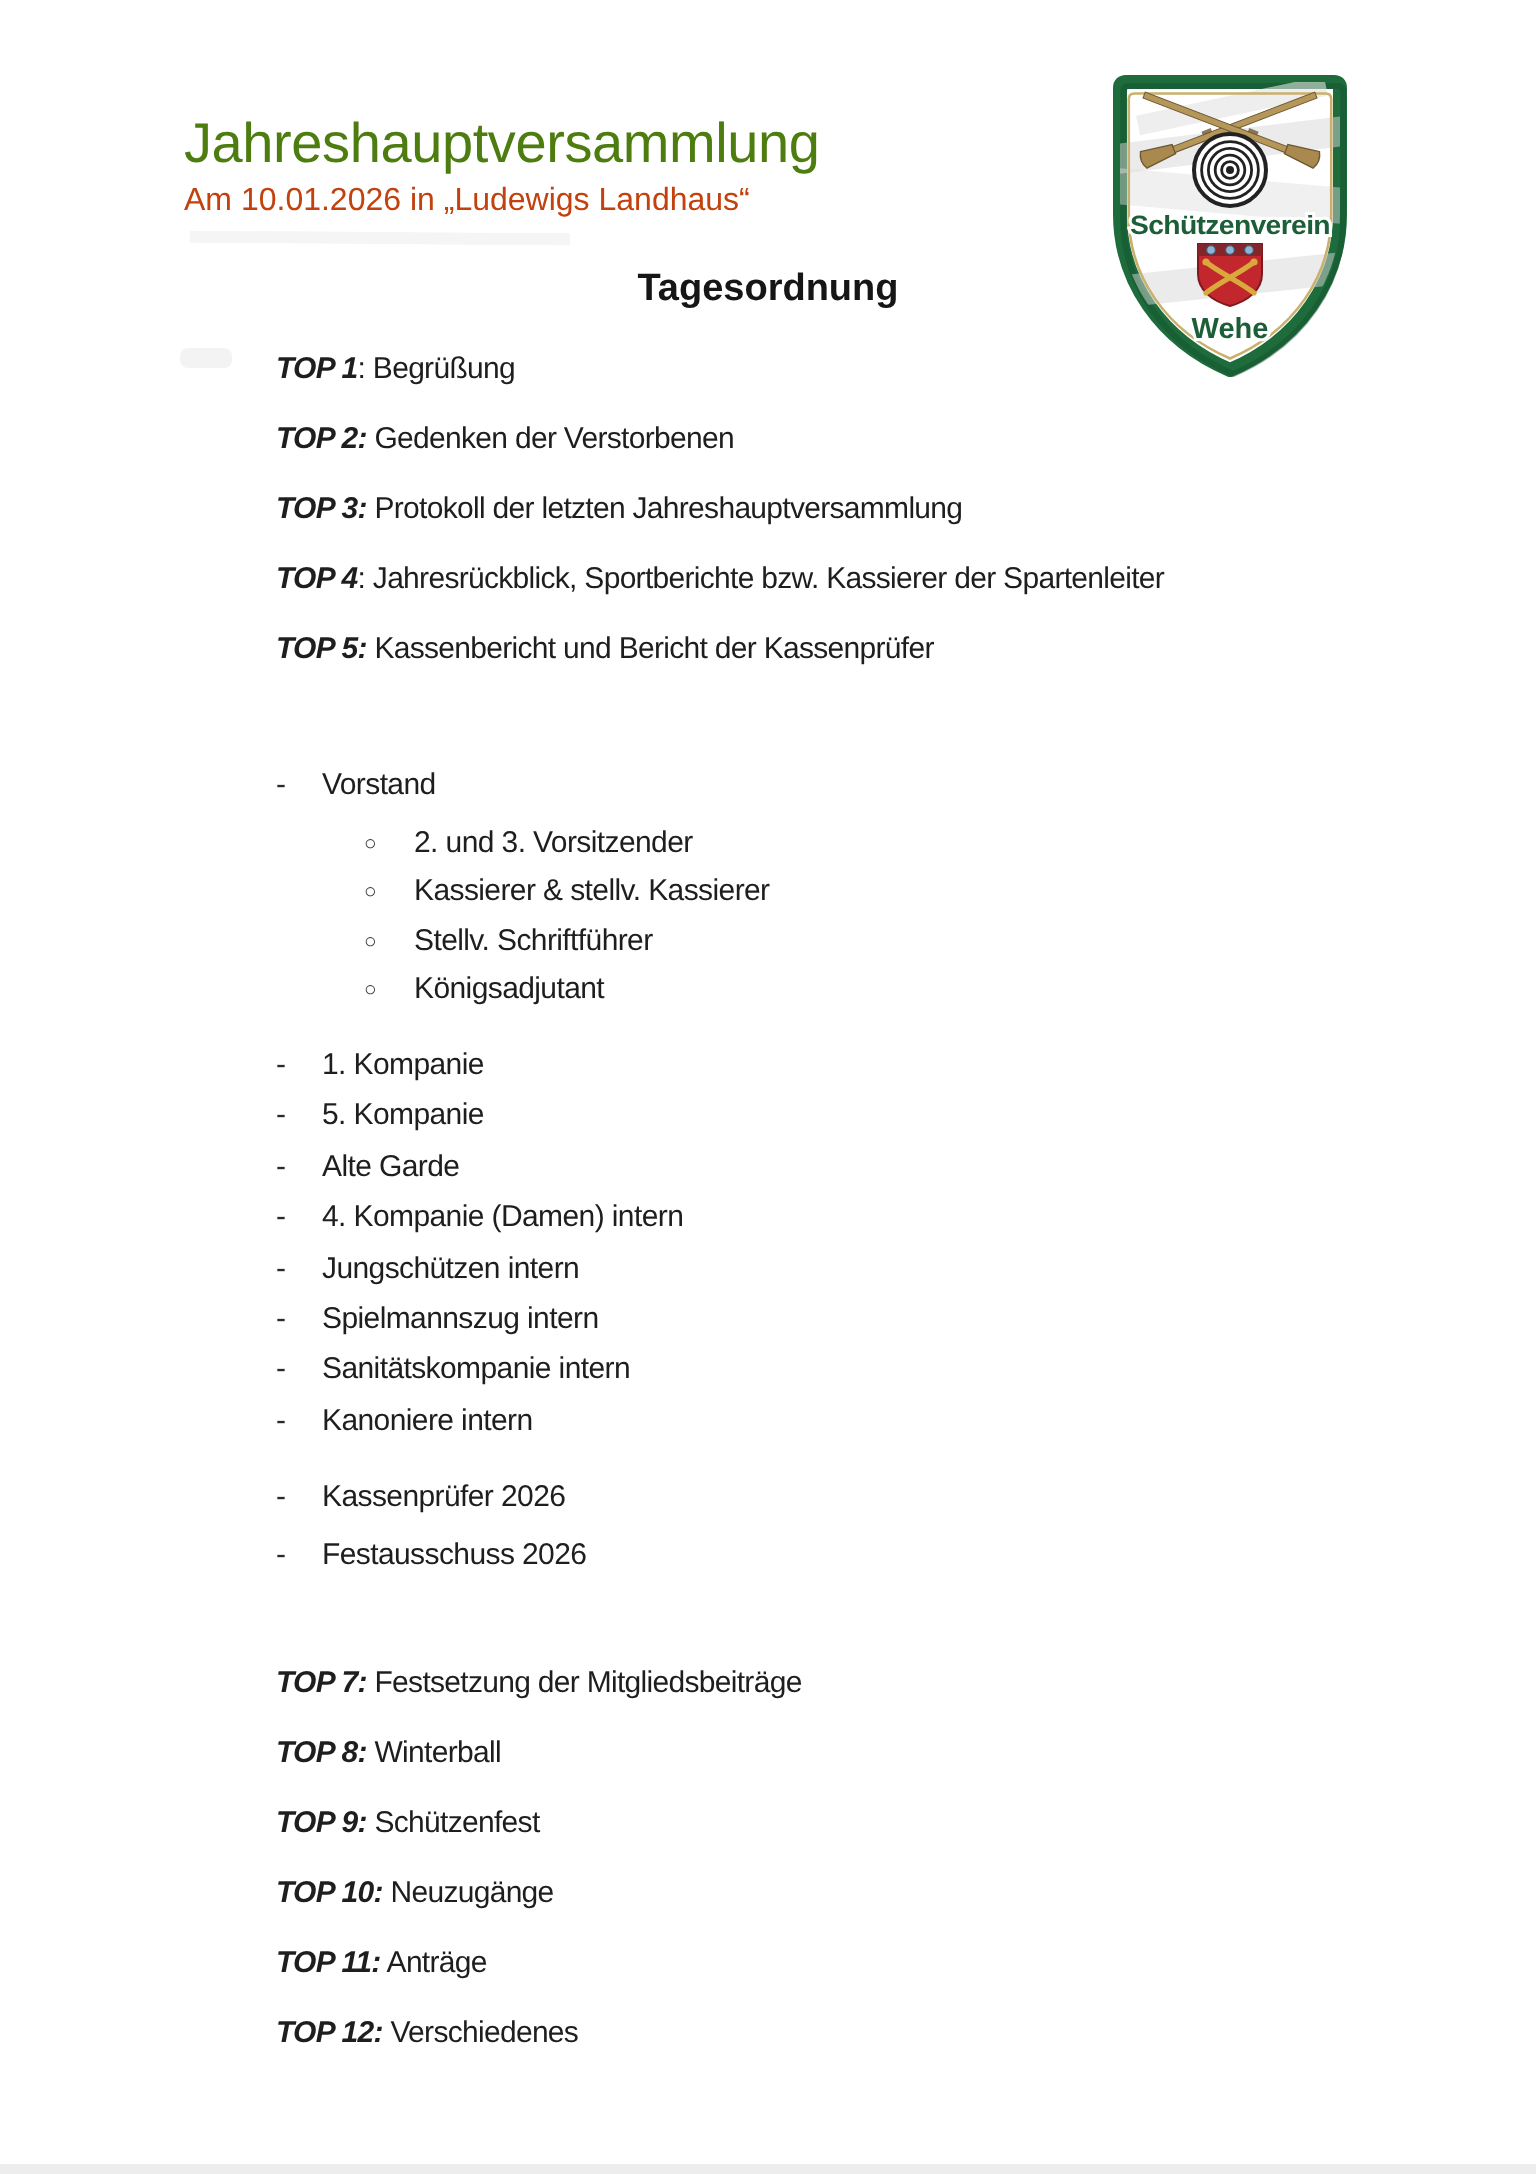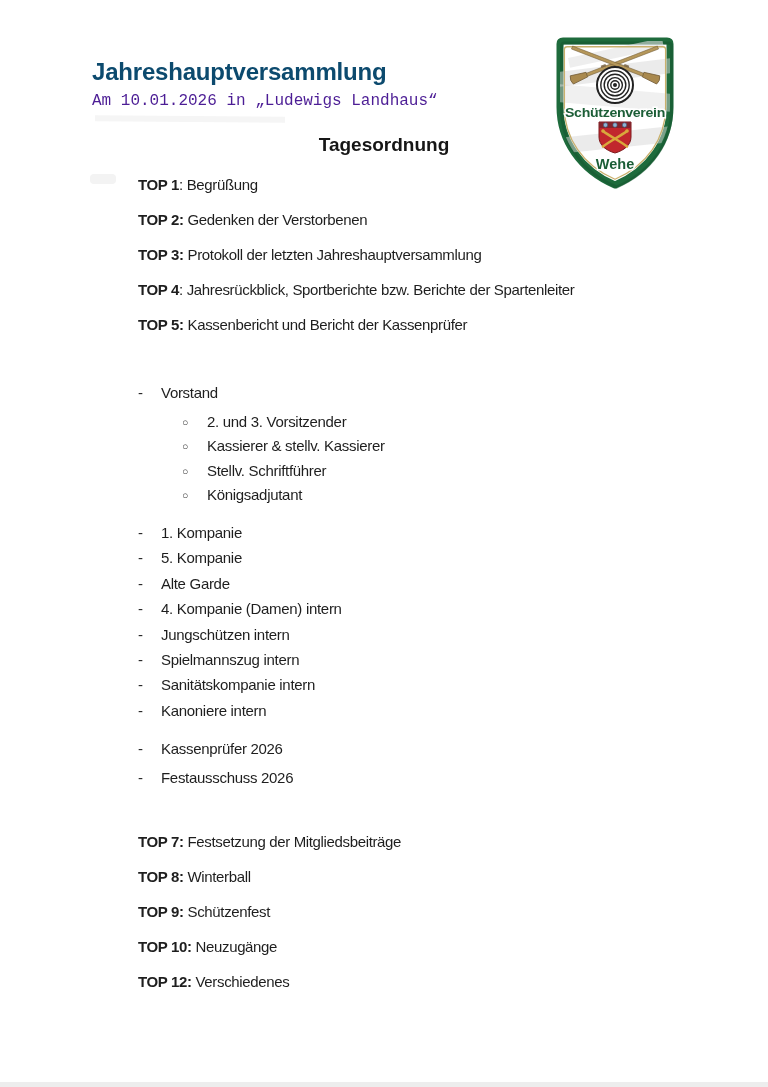--- a/index.html
+++ b/index.html
@@ -5,35 +5,35 @@
   * { margin:0; padding:0; box-sizing:border-box; }
   html,body { background:#ffffff; }
   body {
     width:768px; height:1087px; position:relative; overflow:hidden;
     font-family:"Liberation Sans", sans-serif; color:#1e1e1e;
   }
   .abs { position:absolute; }
 
   
   .doc-title {
-    left:92px; top:58px; font-size:24px; font-weight:700;
-    letter-spacing:-0.2px; line-height:28px; color:#0c4a6e;
+    left:92px; top:58px; font-size:28px; font-weight:400;
+    letter-spacing:-0.2px; line-height:28px; color:#4d7c0f;
   }
   .doc-subtitle {
-    left:92px; top:91px; font-size:16px; line-height:20px; color:#4c1d95;font-family:Liberation Mono, monospace;
+    left:92px; top:91px; font-size:16px; line-height:20px; color:#c2410c;
   }
   .agenda-heading {
     left:0; right:0; top:133px; text-align:center;
     font-size:19px; font-weight:700; line-height:24px; color:#161616;
   }
 
   
   .list { left:138px; }
   .top-item { height:20px; line-height:20px; font-size:15px; letter-spacing:-0.35px; margin-bottom:15px; white-space:nowrap; }
-  .top-item .b { font-weight:700; }
+  .top-item .b { font-weight:700;font-style:italic; }
   .top-item .r { white-space:pre-wrap; }
 
   .dash-item, .circ-item { display:flex; height:20px; line-height:20px; font-size:15px; letter-spacing:-0.3px; white-space:nowrap; }
   .bullet { flex:0 0 auto; color:#2a2a2a; }
   .bullet.dash { width:23px; }
   .bullet.circle { width:25px; font-size:10.5px; line-height:20px; color:#3a3a3a; }
 
   #tops-main   { top:175px; }
   #vorstand-item { top:383px; }
   #vorstand-subs { left:182px; top:412px; }
@@ -71,21 +71,21 @@
 
     <div class="top-item">
       <span class="b">TOP 2:</span><span class="r"> Gedenken der Verstorbenen</span>
     </div>
 
     <div class="top-item">
       <span class="b">TOP 3:</span><span class="r"> Protokoll der letzten Jahreshauptversammlung</span>
     </div>
 
     <div class="top-item">
-      <span class="b">TOP 4</span><span class="r">: Jahresrückblick, Sportberichte bzw. Berichte der Spartenleiter</span>
+      <span class="b">TOP 4</span><span class="r">: Jahresrückblick, Sportberichte bzw. Kassierer der Spartenleiter</span>
     </div>
 
     <div class="top-item">
       <span class="b">TOP 5:</span><span class="r"> Kassenbericht und Bericht der Kassenprüfer</span>
     </div>
 
   </div>
 
 <div class="abs list" id="vorstand-item">
   <div class="dash-item">
@@ -184,20 +184,23 @@
     </div>
 
     <div class="top-item">
       <span class="b">TOP 9:</span><span class="r"> Schützenfest</span>
     </div>
 
     <div class="top-item">
       <span class="b">TOP 10:</span><span class="r"> Neuzugänge</span>
     </div>
 
+    <div class="top-item">
+      <span class="b">TOP 11:</span><span class="r"> Anträge</span>
+    </div>
 
     <div class="top-item">
       <span class="b">TOP 12:</span><span class="r"> Verschiedenes</span>
     </div>
   </div>
 
 <svg class="abs crest" viewBox="0 0 134 168" xmlns="http://www.w3.org/2000/svg">
   <defs>
     <clipPath id="shieldClip">
       <path d="M15,14 L119,14 C121,14 122,15 122,17 L122,80 C122,113 102,143 67,158 C32,143 12,113 12,80 L12,17 C12,15 13,14 15,14 Z"></path>

